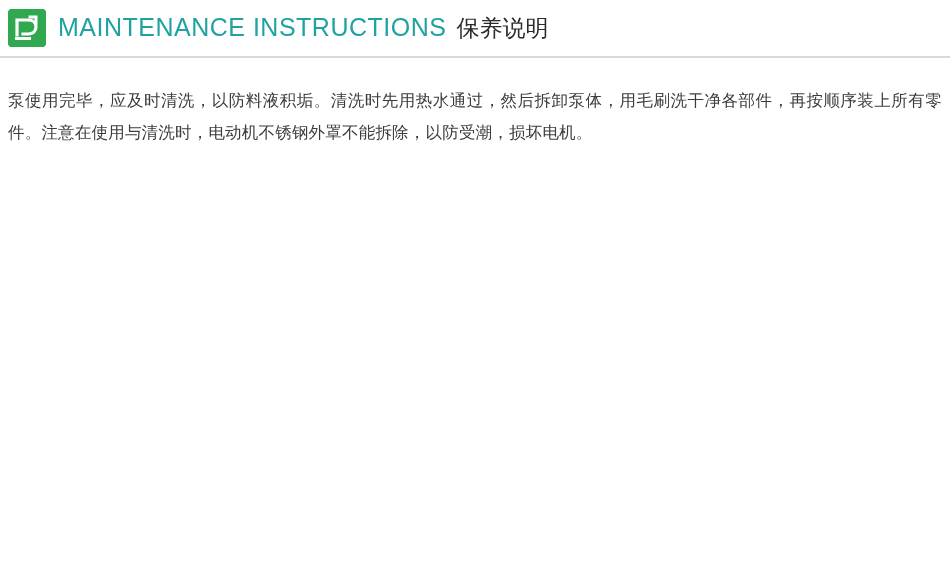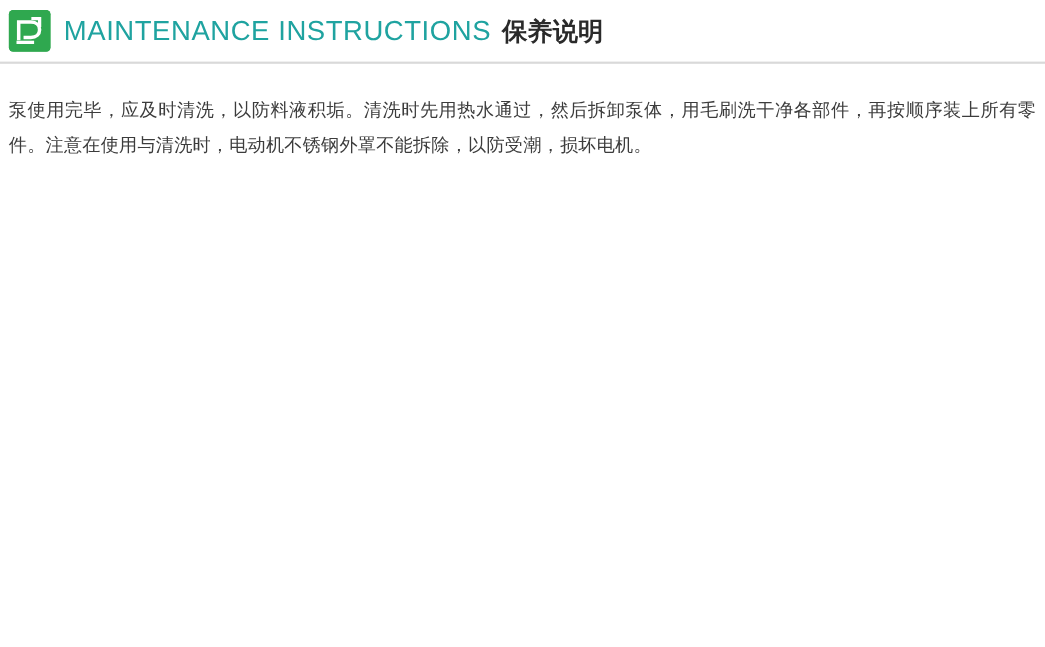--- a/index.html
+++ b/index.html
@@ -54,21 +54,21 @@
   .title-en {
     font-size: 25px;
     letter-spacing: 0.5px;
     color: #1fa3a0;
     font-weight: normal;
   }
   .title-cn {
     font-size: 23px;
     color: #2a2a2a;
     margin-left: 10px;
-    font-weight: bold;
+    font-weight: normal;
   }
   .header-rule {
     height: 2px;
     background: #d9d9d9;
     width: 950px;
     margin: 0;
   }
   
   .content {
     padding: 26px 8px 0 8px;

